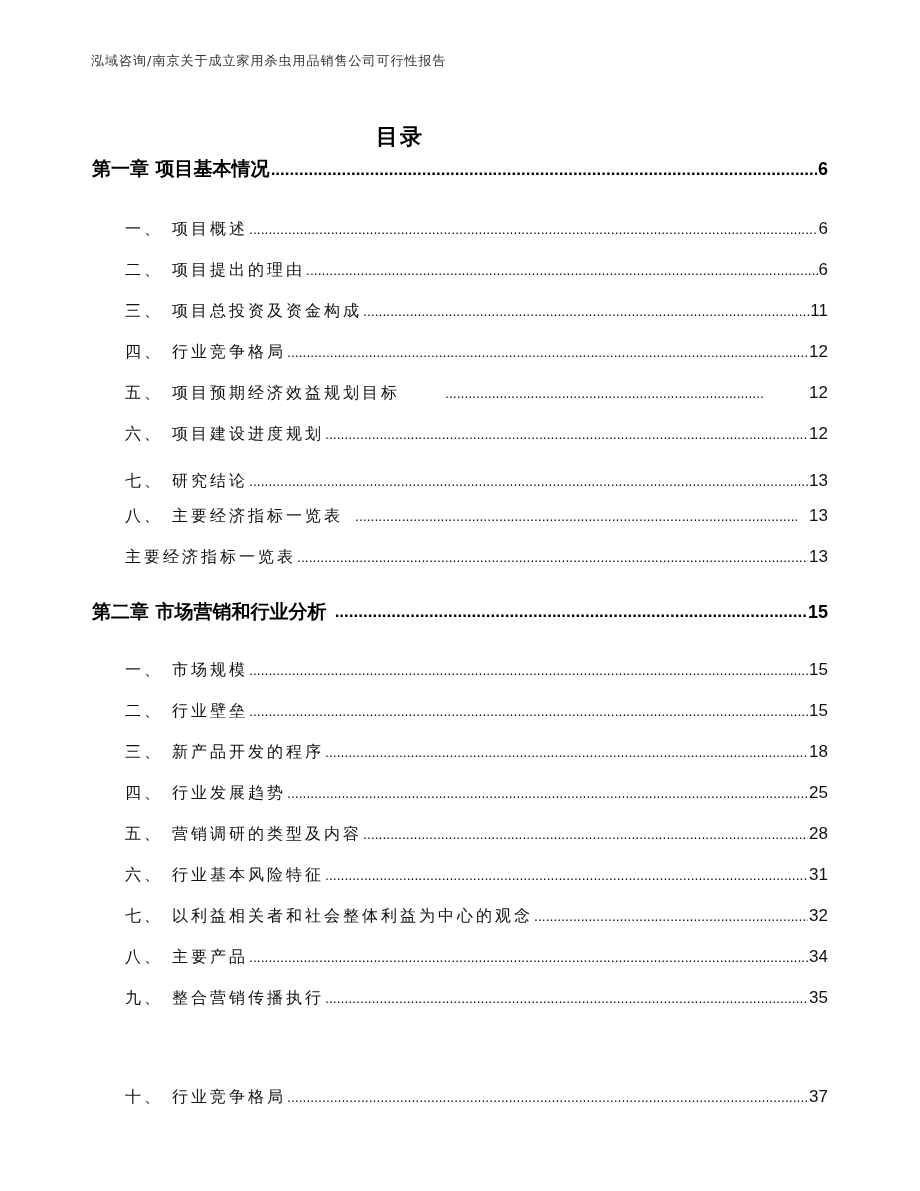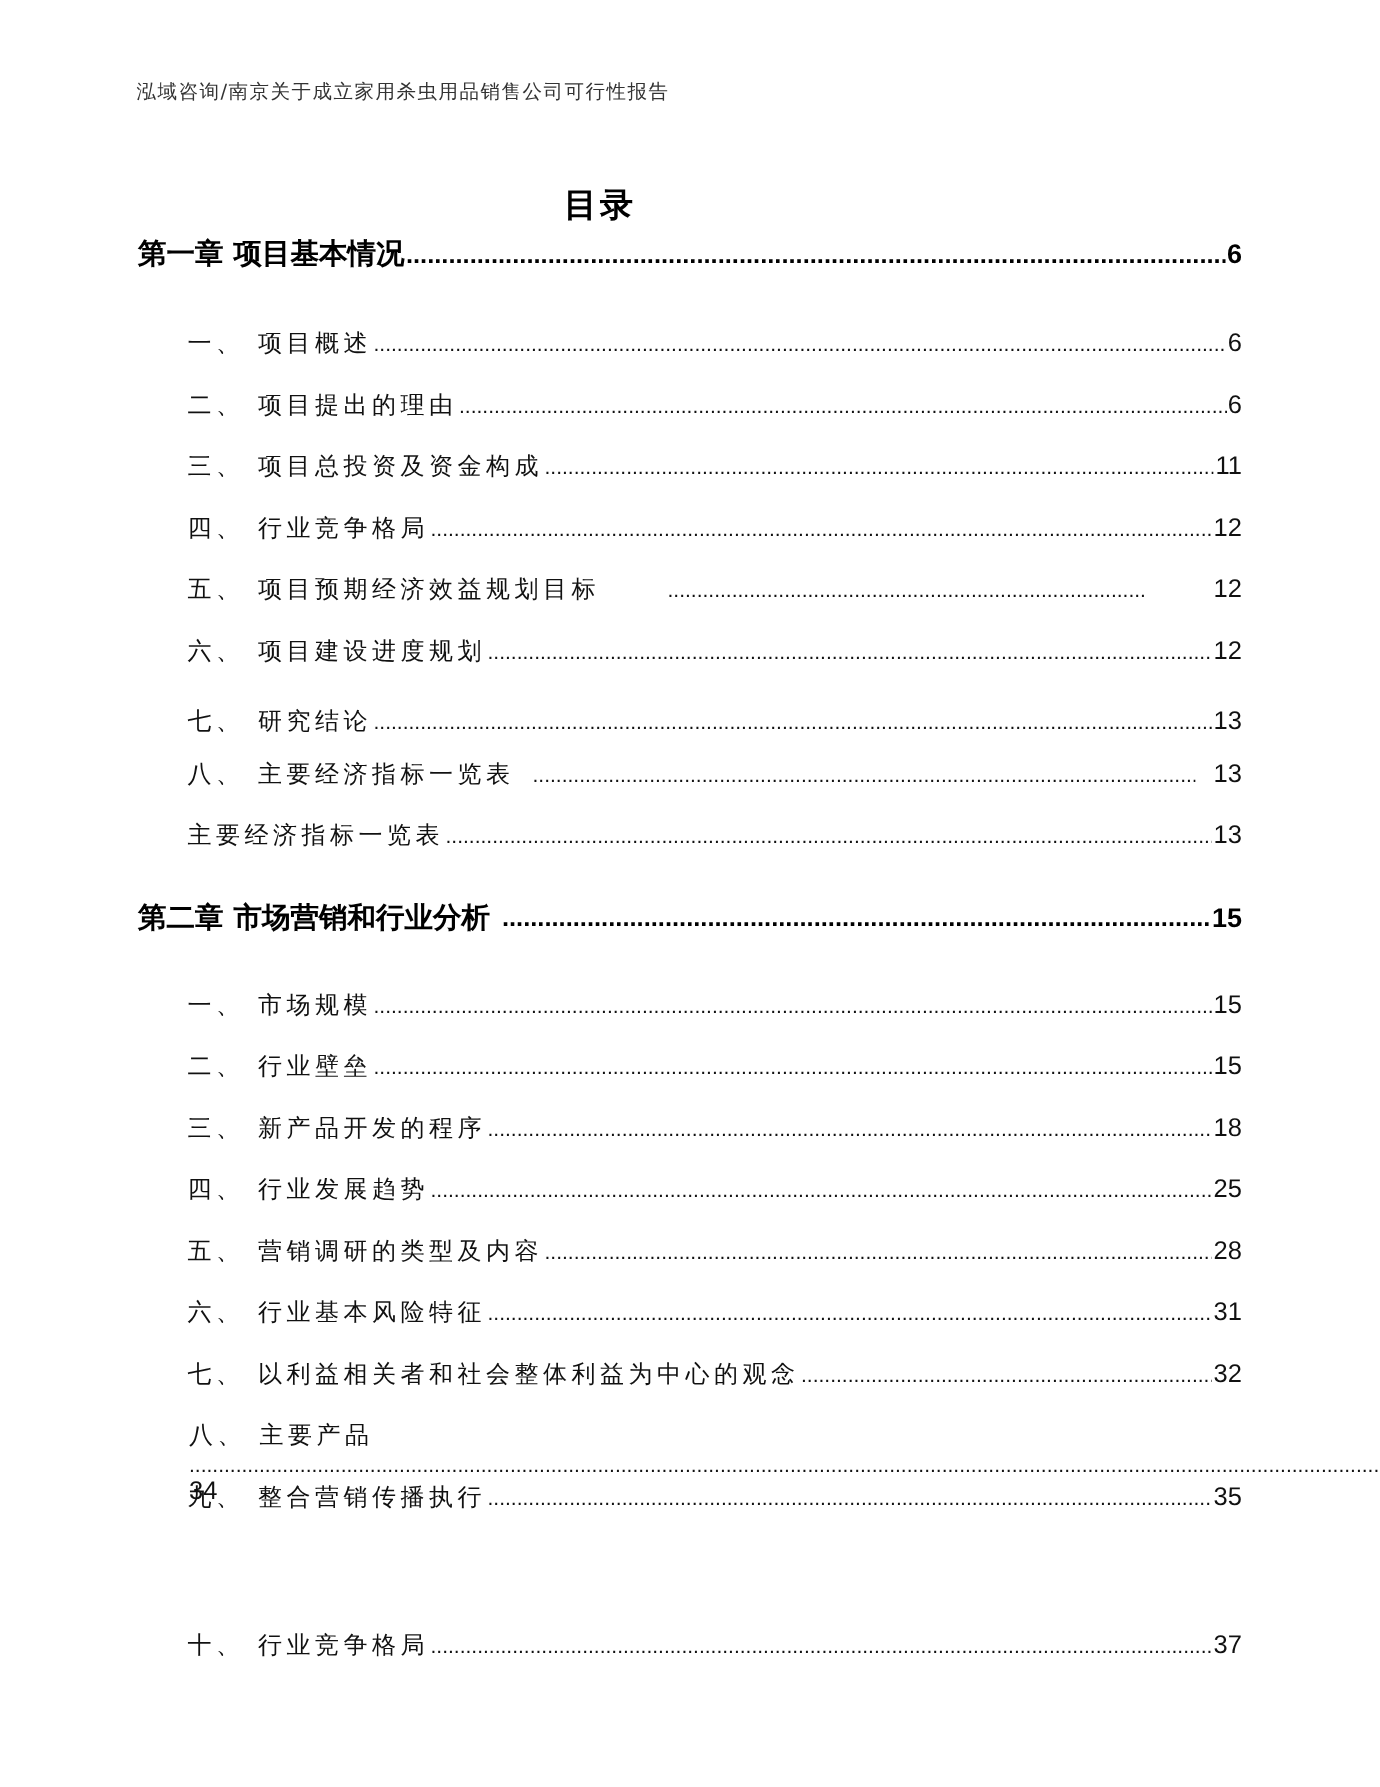--- a/index.html
+++ b/index.html
@@ -189,21 +189,21 @@
 <div class="toc-entry section" style="top:865px;">
   <span class="label"><span class="num">六、</span><span>行业基本风险特征</span></span>
   <span class="leader"></span>
   <span class="page">31</span>
 </div>
 <div class="toc-entry section" style="top:906px;">
   <span class="label"><span class="num">七、</span><span>以利益相关者和社会整体利益为中心的观念</span></span>
   <span class="leader"></span>
   <span class="page">32</span>
 </div>
-<div class="toc-entry section" style="top:947px;flex-direction:column;">
+<div class="toc-entry section" style="top:947px;">
   <span class="label"><span class="num">八、</span><span>主要产品</span></span>
   <span class="leader"></span>
   <span class="page">34</span>
 </div>
 <div class="toc-entry section" style="top:988px;">
   <span class="label"><span class="num">九、</span><span>整合营销传播执行</span></span>
   <span class="leader"></span>
   <span class="page">35</span>
 </div>
 <div class="toc-entry section" style="top:1087px;">

